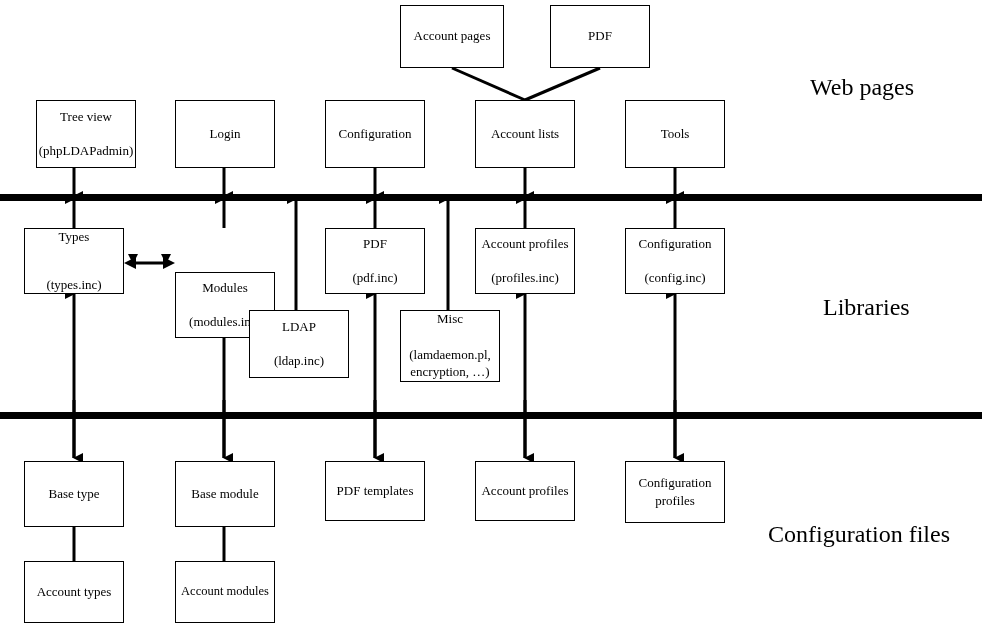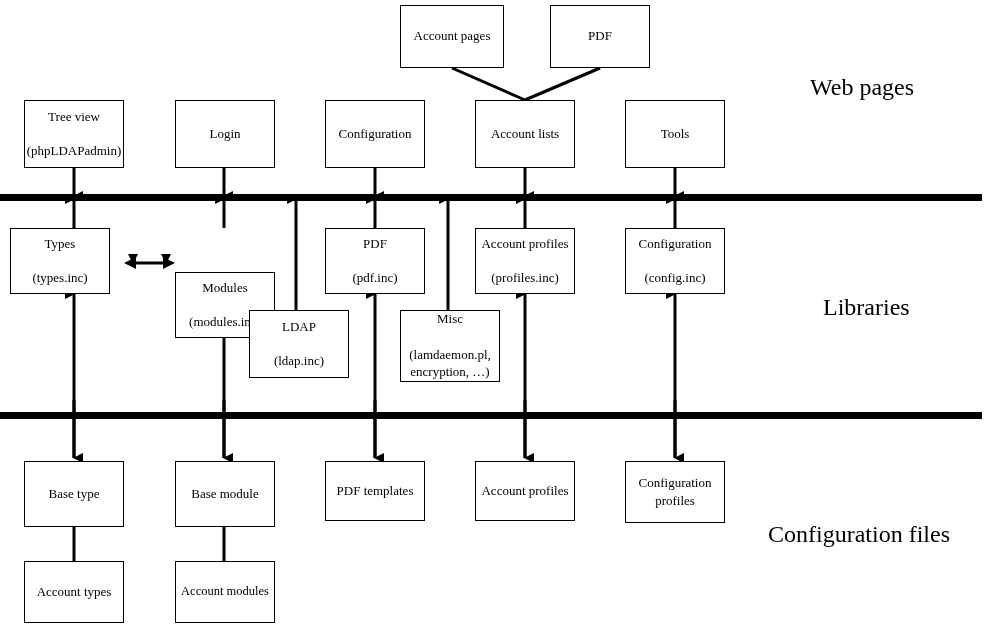--- a/index.html
+++ b/index.html
@@ -115,42 +115,42 @@
   </svg>
 
   <div class="node" style="left:400px;top:5px;width:104px;height:63px;">
     <span class="l1">Account pages</span>
   </div>
 
   <div class="node" style="left:550px;top:5px;width:100px;height:63px;">
     <span class="l1">PDF</span>
   </div>
 
-  <div class="node two" style="left:24px;top:100px;width:100px;height:68px;">
+  <div class="node two" style="left:36px;top:100px;width:100px;height:68px;">
     <span class="l1">Tree view</span>
     <span class="l2">(phpLDAPadmin)</span>
   </div>
 
   <div class="node" style="left:175px;top:100px;width:100px;height:68px;">
     <span class="l1">Login</span>
   </div>
 
   <div class="node" style="left:325px;top:100px;width:100px;height:68px;">
     <span class="l1">Configuration</span>
   </div>
 
   <div class="node" style="left:475px;top:100px;width:100px;height:68px;">
     <span class="l1">Account lists</span>
   </div>
 
   <div class="node" style="left:625px;top:100px;width:100px;height:68px;">
     <span class="l1">Tools</span>
   </div>
 
-  <div class="node two" style="left:10px;top:228px;width:100px;height:66px;">
+  <div class="node two" style="left:24px;top:228px;width:100px;height:66px;justify-content:space-between;">
     <span class="l1">Types</span>
     <span class="l2">(types.inc)</span>
   </div>
 
   <div class="node two" style="left:175px;top:228px;width:100px;height:66px;margin-top:44px;">
     <span class="l1">Modules</span>
     <span class="l2">(modules.inc)</span>
   </div>
 
   <div class="node two" style="left:325px;top:228px;width:100px;height:66px;">

